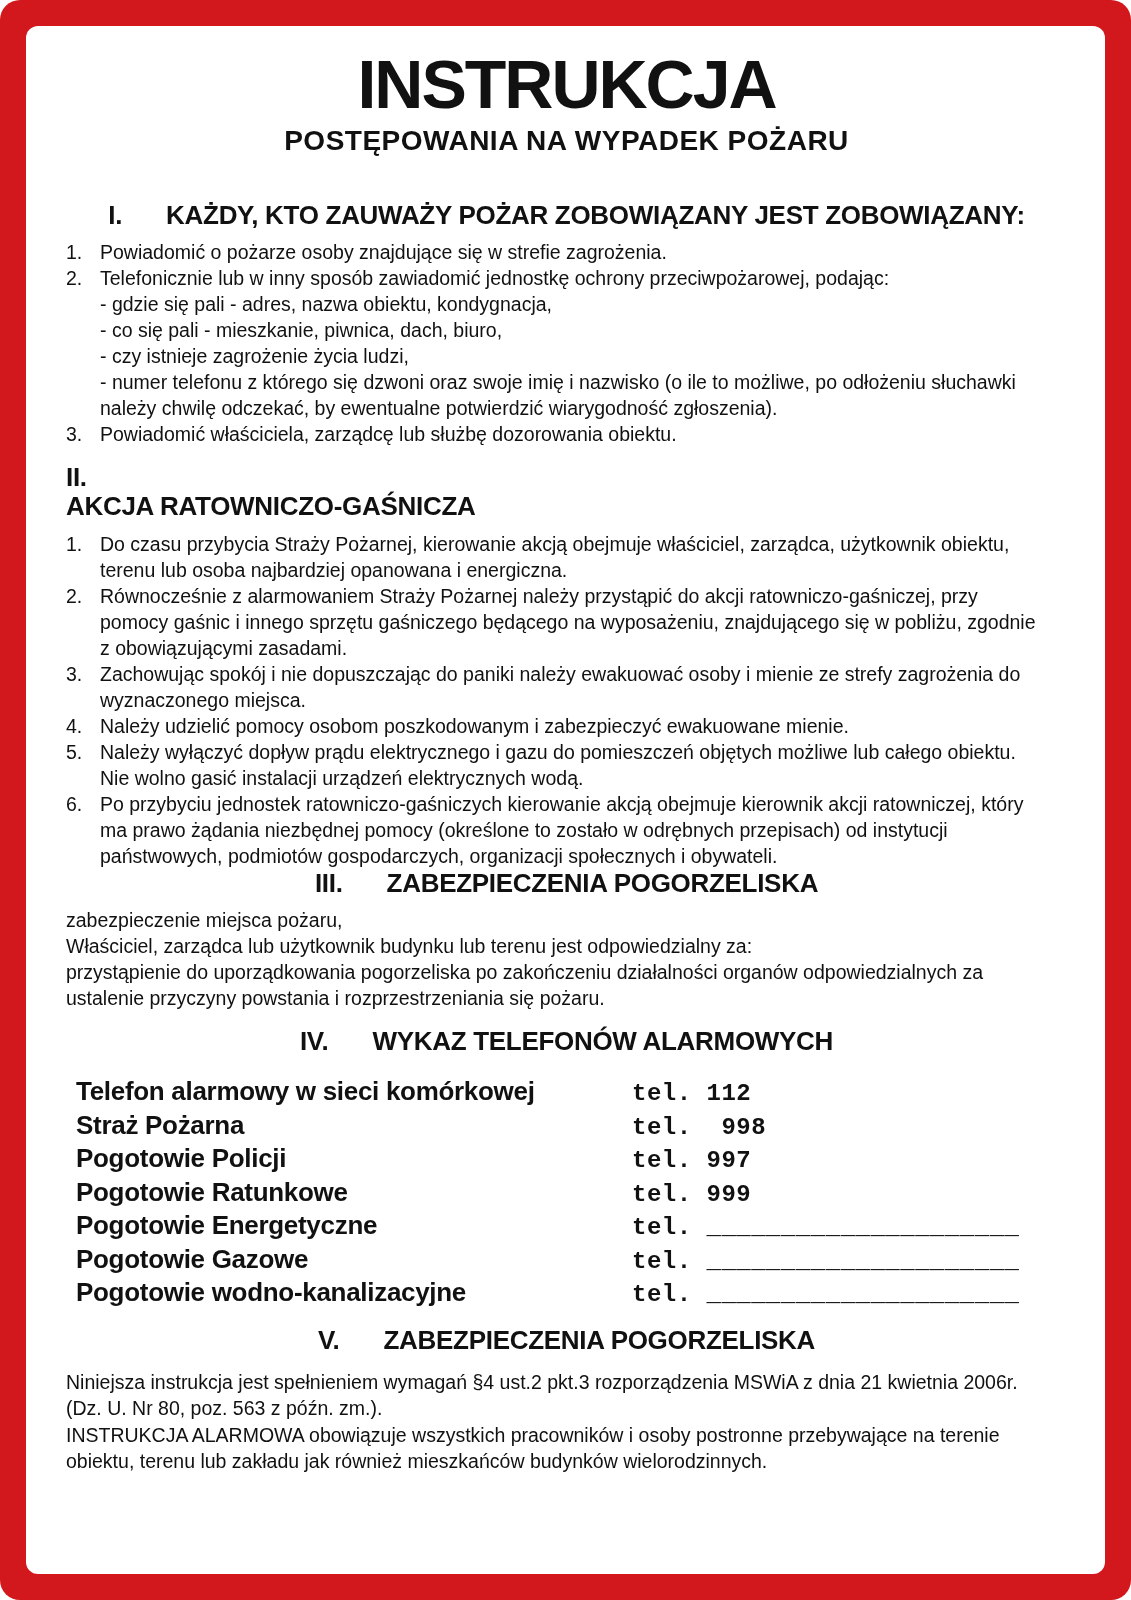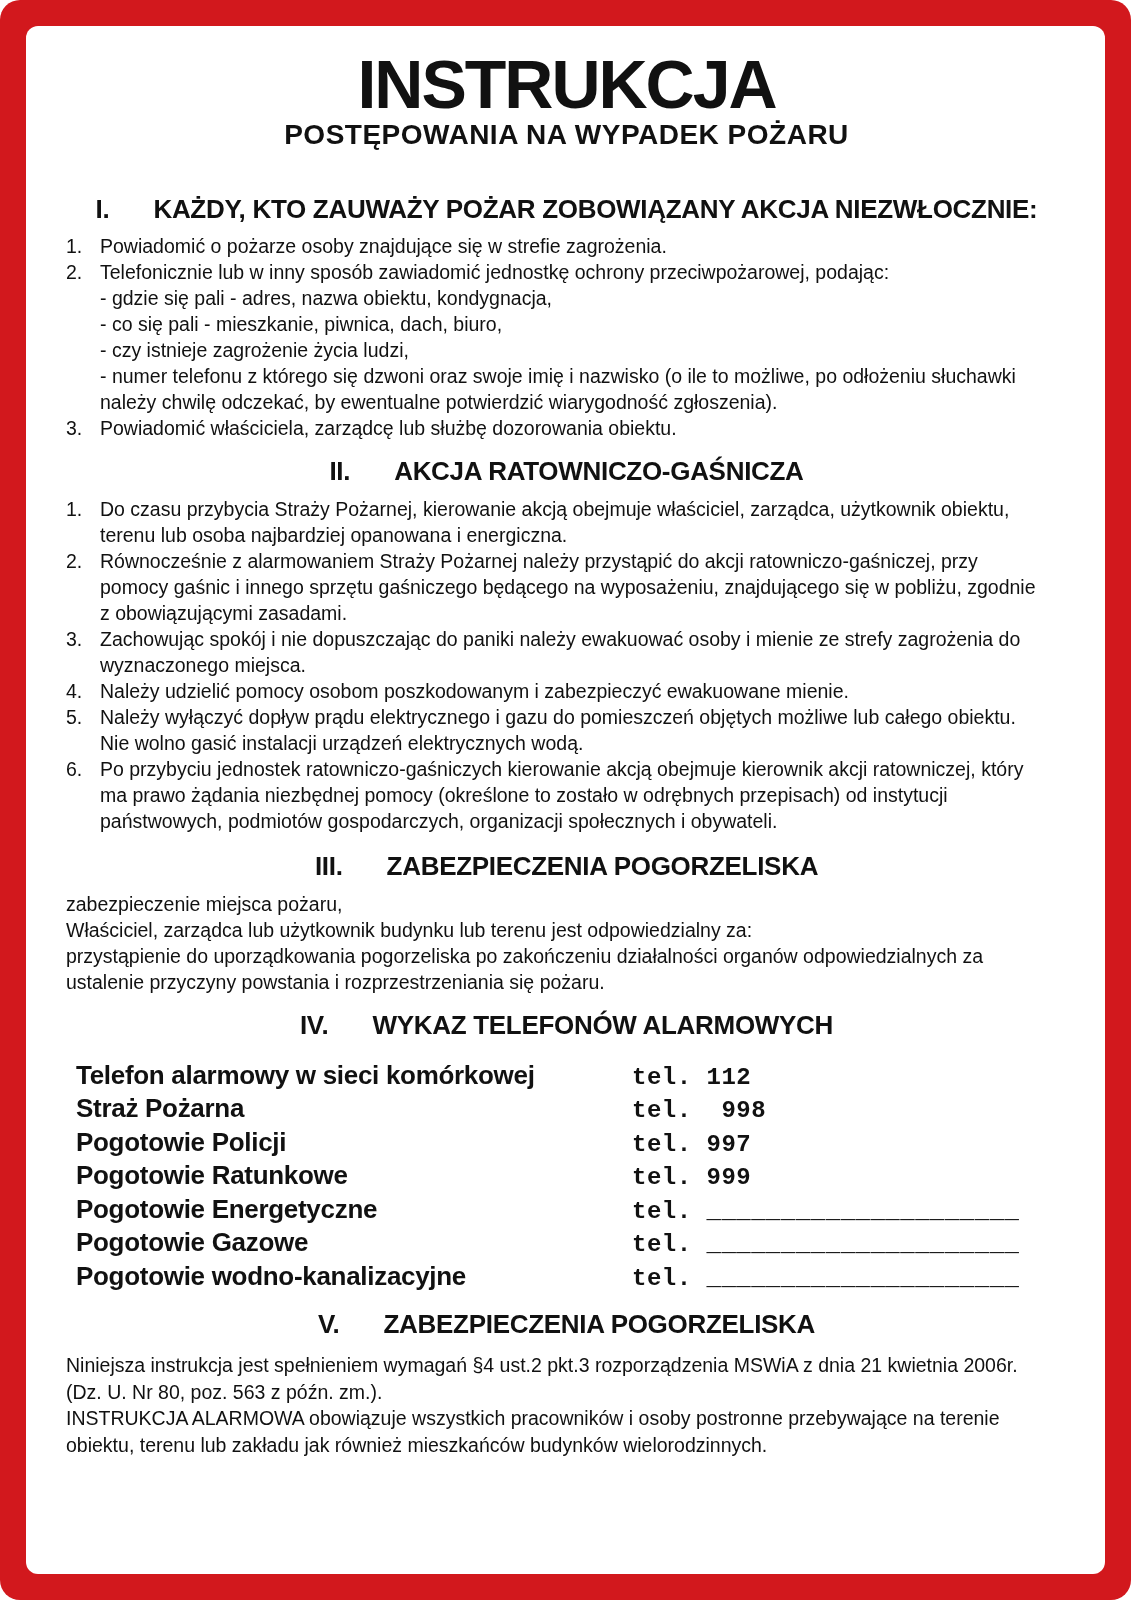--- a/index.html
+++ b/index.html
@@ -27,32 +27,32 @@
     padding: 0 38px 0 40px;
   }
   
   .title-block { text-align: center; margin-top: 24px; }
   .title-main {
     font-size: 68px; font-weight: bold; line-height: 1.0;
     letter-spacing: -2px;
   }
   .title-sub {
     font-size: 28px; font-weight: bold; line-height: 1.1;
-    letter-spacing: 0.5px; margin-top: 2px;
+    letter-spacing: 0.5px; margin-top: 8px;
   }
   
   .sec-head {
     display: flex; justify-content: center; align-items: baseline;
     font-weight: bold; font-size: 26px; letter-spacing: -0.3px;
     line-height: 1.1;
   }
   .sec-head .numeral { margin-right: 44px; }
   .h1gap { margin-top: 44px; }
-  .h2gap { margin-top: 16px; }
-  .h3gap { margin-top: 18px; }
+  .h2gap { margin-top: 16px; flex-direction: column; }
+  .h3gap { }
   .h4gap { margin-top: 16px; }
   .h5gap { margin-top: 18px; }
   
   .olist { margin-top: 10px; font-size: 19.5px; line-height: 26px; padding-right: 28px; }
   .li { display: flex; }
   .li .num { flex: 0 0 34px; }
   .li .txt { flex: 1 1 auto; }
   .sub-line { margin-left: 34px; }
   
   .para { margin-top: 10px; font-size: 19.5px; line-height: 26px; padding-right: 20px; }
@@ -78,21 +78,21 @@
   <div class="page">
     <div class="content">
 
       <div class="title-block">
         <div class="title-main">INSTRUKCJA</div>
         <div class="title-sub">POSTĘPOWANIA NA WYPADEK POŻARU</div>
       </div>
 
       <div class="sec-head h1gap">
         <span class="numeral">I.</span>
-        <span>KAŻDY, KTO ZAUWAŻY POŻAR ZOBOWIĄZANY AKCJA NIEZWŁOCZNIE:</span>
+        <span>KAŻDY, KTO ZAUWAŻY POŻAR ZOBOWIĄZANY JEST ZOBOWIĄZANY:</span>
       </div>
       <div class="olist">
         <div class="li">
           <span class="num">1.</span>
           <span class="txt">Powiadomić o pożarze osoby znajdujące się w strefie zagrożenia.</span>
         </div>
         <div class="li">
           <span class="num">2.</span>
           <span class="txt">Telefonicznie lub w inny sposób zawiadomić jednostkę ochrony przeciwpożarowej, podając:</span>
         </div>

